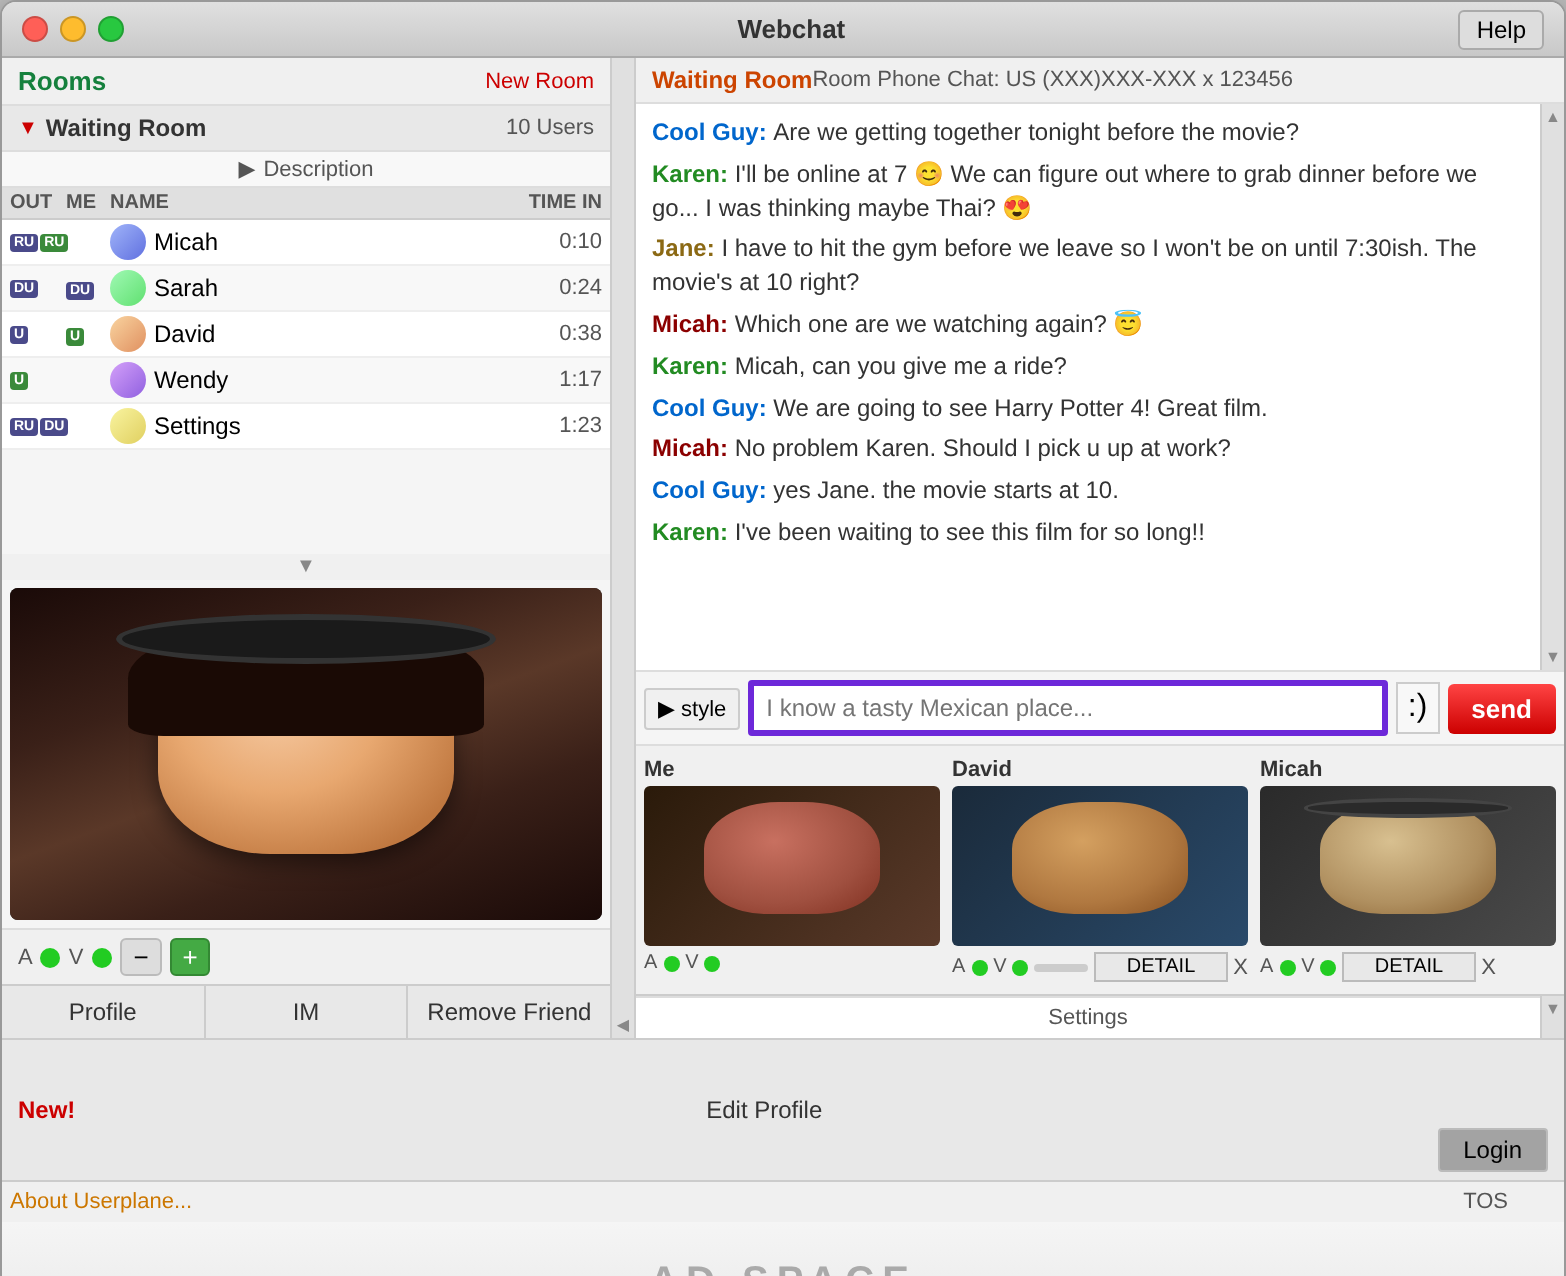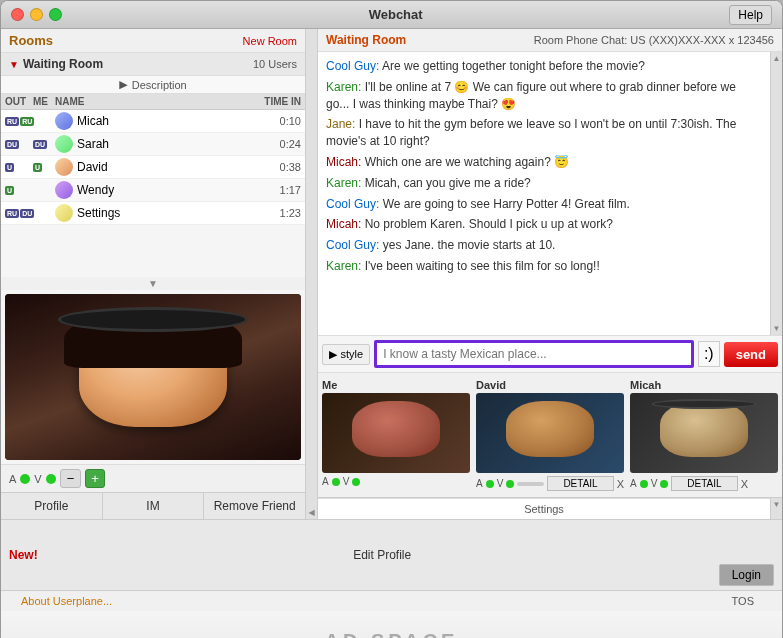--- a/index.html
+++ b/index.html
@@ -62,21 +62,21 @@
     }
     .rooms-header {
       display: flex;
       align-items: center;
       justify-content: space-between;
       padding: 4px 8px;
       background: #f0f0f0;
       border-bottom: 1px solid #ddd;
     }
     .rooms-title {
-      color: #a16207;
+      color: #15803d;
       font-weight: bold;
       font-size: 13px;
     }
     .new-room-btn {
       color: #cc0000;
       font-size: 11px;
       cursor: pointer;
       border: none;
       background: none;
     }
@@ -207,33 +207,33 @@
       background: #f0f0f0;
       border-bottom: 1px solid #ddd;
     }
     .waiting-room-label {
       font-weight: bold;
       color: #cc4400;
       font-size: 12px;
     }
     .phone-chat {
       flex: 1;
-      text-align: right;
+      text-align: left;
       font-size: 11px;
       color: #555;
     }
     .chat-messages {
       flex: 1;
       overflow-y: auto;
       padding: 6px 8px;
       background: white;
       max-height: 280px;
     }
     .chat-msg { margin-bottom: 4px; font-size: 12px; line-height: 1.4; }
-    .msg-user { font-weight: normal; text-align: right; }
+    .msg-user { font-weight: bold; text-align: right; }
     .msg-user.cool { color: #0066cc; }
     .msg-user.karen { color: #228b22; }
     .msg-user.jane { color: #8b6914; }
     .msg-user.micah { color: #8b0000; }
     .msg-text { color: #333; }
     .chat-input-area {
       display: flex;
       align-items: center;
       padding: 4px;
       border-top: 1px solid #ddd;
@@ -363,21 +363,21 @@
     .footer-login {
       background: #a3a3a3;
       border: 1px solid #bbb;
       padding: 3px 12px;
       font-size: 12px;
       cursor: pointer;
       border-radius: 2px;
       margin-top: 40px;
     }
     .footer-about {
-      padding: 4px 20px;
+      padding: 4px 4px;
       font-size: 11px;
       color: #cc7700;
       cursor: pointer;
     }
     .footer-tos {
       padding: 4px 8px;
       font-size: 11px;
       color: #555;
       cursor: pointer;
       position: absolute;

